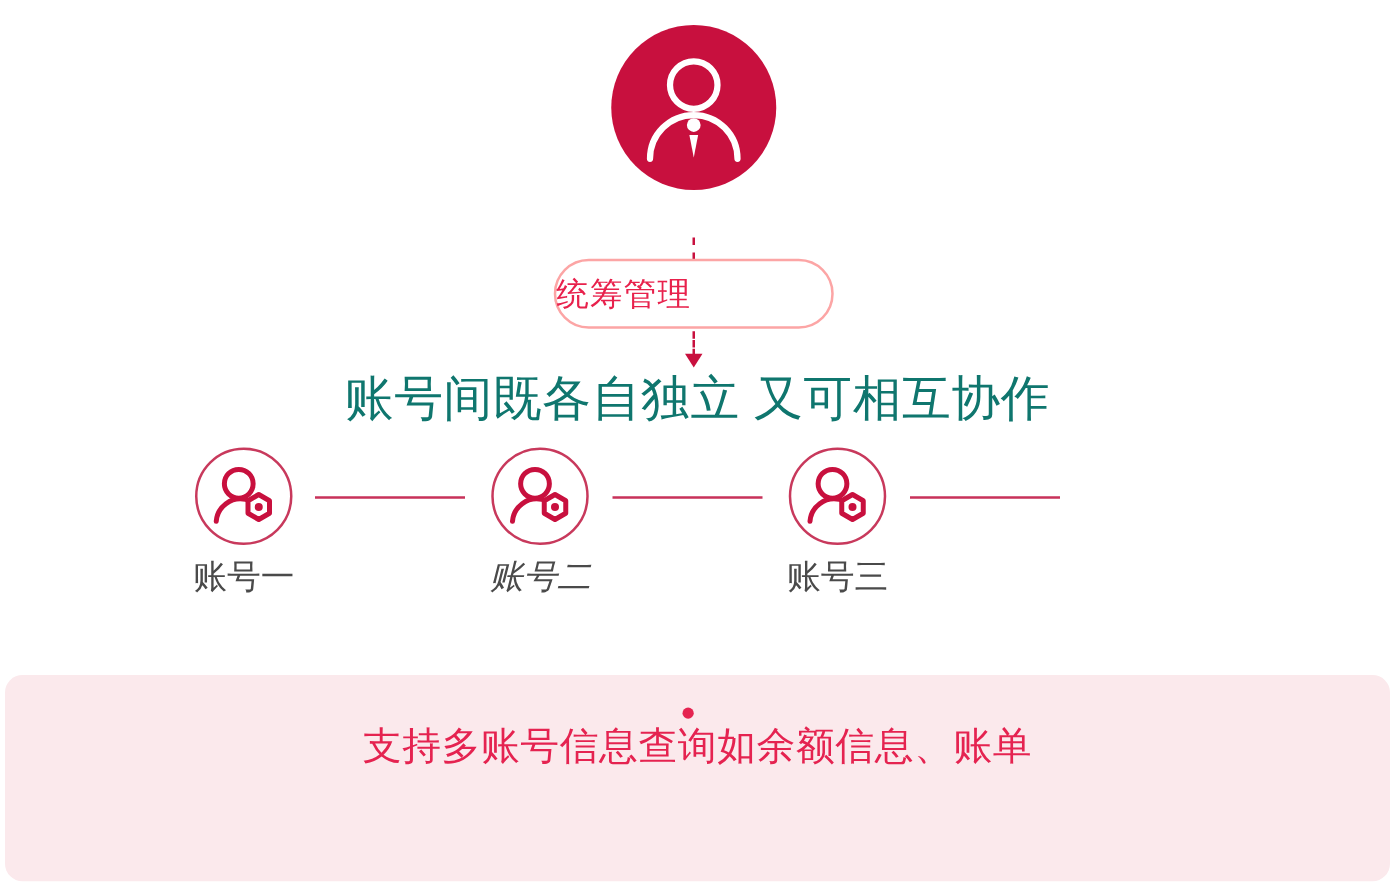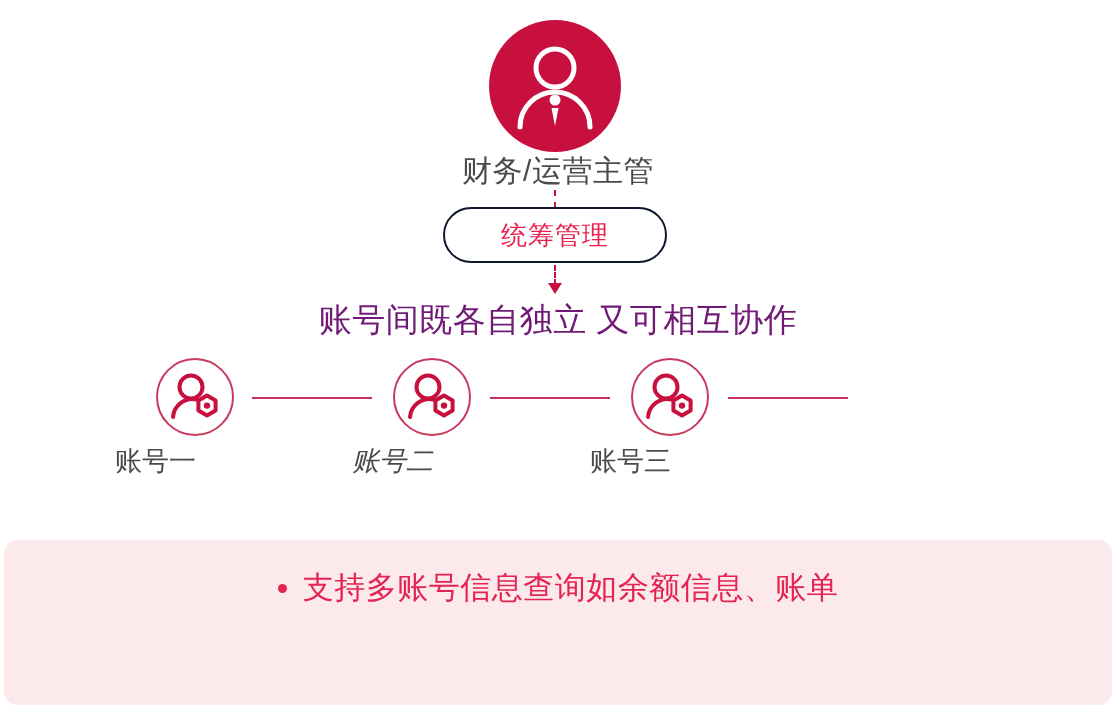--- a/index.html
+++ b/index.html
@@ -71,26 +71,25 @@
   }
 
   
   .pill {
     position: absolute;
     left: 443px;
     top: 207px;
     width: 224px;
     height: 56px;
     box-sizing: border-box;
-    border: 2px solid #0f172a;
+    border: 2px solid #fca5a5;
     border-radius: 28px;
     background: #ffffff;
     display: flex;
     align-items: center;
-    justify-content: center;
   }
 
   .pill-label {
     font-size: 26px;
     line-height: 30px;
     color: #E8214C;
     white-space: nowrap;
     letter-spacing: 1px;
   }
 
@@ -115,23 +114,23 @@
     border-top: 11px solid #C8103E;
   }
 
   
   .headline {
     position: absolute;
     left: 0;
     top: 300px;
     width: 1116px;
     text-align: center;
-    font-size: 33px;
+    font-size: 39px;
     line-height: 40px;
-    color: #701a75;
+    color: #0f766e;
     white-space: nowrap;
     letter-spacing: 0.5px;
   }
 
   
   .accounts-row {
     position: absolute;
     left: 0;
     top: 358px;
     width: 1116px;
@@ -164,21 +163,21 @@
     width: 78px;
     height: 78px;
     display: block;
   }
 
   .account-label {
     position: absolute;
     top: 86px;
     width: 160px;
     left: -41px;
-    text-align: left;
+    text-align: center;
     font-size: 27px;
     line-height: 34px;
     color: #4a4a4a;
     white-space: nowrap;
   }
 
   .link-line {
     position: absolute;
     top: 39px;
     height: 0;
@@ -202,20 +201,21 @@
     left: 0;
     top: 26px;
     width: 1108px;
   }
 
   .bullet-row {
     display: flex;
     align-items: center;
     justify-content: center;
     margin-bottom: 14px;
+    flex-direction: column;
   }
 
   .bullet-dot {
     width: 9px;
     height: 9px;
     border-radius: 50%;
     background: #E52350;
     margin-right: 16px;
     flex: 0 0 auto;
   }
@@ -239,21 +239,20 @@
       <span>
         <svg viewBox="0 0 132 132" xmlns="http://www.w3.org/2000/svg">
           <circle cx="66" cy="48" r="19" fill="none" stroke="#ffffff" stroke-width="5"></circle>
           <path d="M31 107 A35 35 0 0 1 101 107" fill="none" stroke="#ffffff" stroke-width="5" stroke-linecap="round"></path>
           <circle cx="66" cy="80" r="5.5" fill="#ffffff"></circle>
           <path d="M62.5 88 L69.5 88 L66 106 Z" fill="#ffffff"></path>
         </svg>
       </span>
     </div>
 
-    <div class="leader-title">财务/运营主管</div>
   </div>
 
   <div class="dash-connector-top"></div>
 
   <div class="pill">
     <span class="pill-label">统筹管理</span>
   </div>
 
   <div class="dash-connector-bottom"></div>
   <div class="arrow-head"></div>

